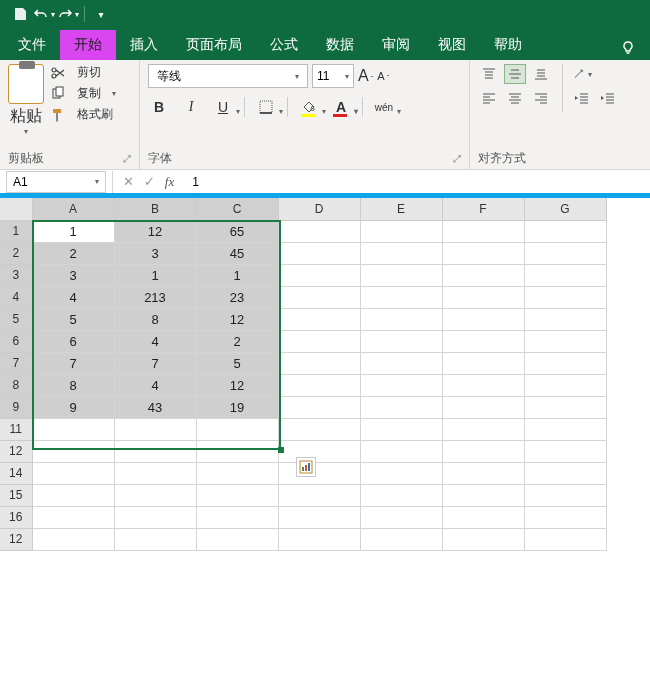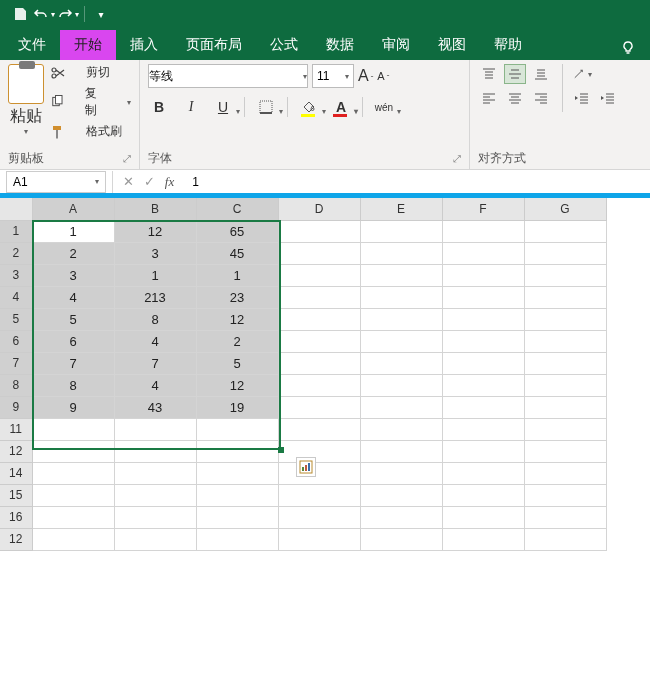--- a/index.html
+++ b/index.html
@@ -23,25 +23,25 @@
   .group-label { font-size: 12px; color: #555; padding-top: 2px; position: relative; }
   .group-label .launcher { position: absolute; right: 0; bottom: 2px; font-size: 10px; color: #777; cursor: pointer; }
   
   .paste-col { display: flex; flex-direction: column; align-items: center; margin-right: 6px; }
   .paste-icon { width: 36px; height: 40px; background: #fff; border: 1px solid #cc9030; border-radius: 3px; position: relative; margin-bottom: 2px; }
   .paste-icon::before { content: ""; position: absolute; top: -4px; left: 10px; width: 16px; height: 8px; background: #7a7a7a; border-radius: 2px; }
   .paste-text { font-size: 16px; color: #333; }
   .paste-dd { font-size: 8px; color: #666; }
   
   .mini-list { display: flex; flex-direction: column; gap: 4px; }
-  .mini-item { display: flex; align-items: center; gap: 20px; cursor: pointer; font-size: 12px; color: #333; }
+  .mini-item { display: flex; align-items: center; gap: 11px; cursor: pointer; font-size: 12px; color: #333; }
   .mini-item svg { width: 16px; height: 16px; }
   
   .font-top { display: flex; gap: 4px; margin-bottom: 8px; align-items: center; }
-  .font-name { width: 160px; height: 24px; border: 1px solid #bbb; background: #fff; font-size: 12px; padding: 2px 0; display: flex; align-items: center; justify-content: space-between; }
+  .font-name { width: 160px; height: 24px; border: 1px solid #bbb; background: #fff; font-size: 12px; padding: 2px 8px; display: flex; align-items: center; justify-content: space-between; }
   .font-size { width: 42px; height: 24px; border: 1px solid #bbb; background: #fff; font-size: 12px; padding: 2px 4px; display: flex; align-items: center; justify-content: space-between; }
   .dd { font-size: 8px; color: #666; }
   .aa { display: flex; gap: 2px; align-items: baseline; color: #333; }
   .aa .big { font-size: 16px; }
   .aa .small { font-size: 11px; }
   
   .font-bottom { display: flex; gap: 10px; align-items: center; }
   .fbtn { width: 22px; height: 22px; display: inline-flex; align-items: center; justify-content: center; cursor: pointer; font-size: 14px; color: #333; position: relative; }
   .fbtn .dd { position: absolute; right: -6px; bottom: 2px; }
   .fbtn.u { text-decoration: underline; }

